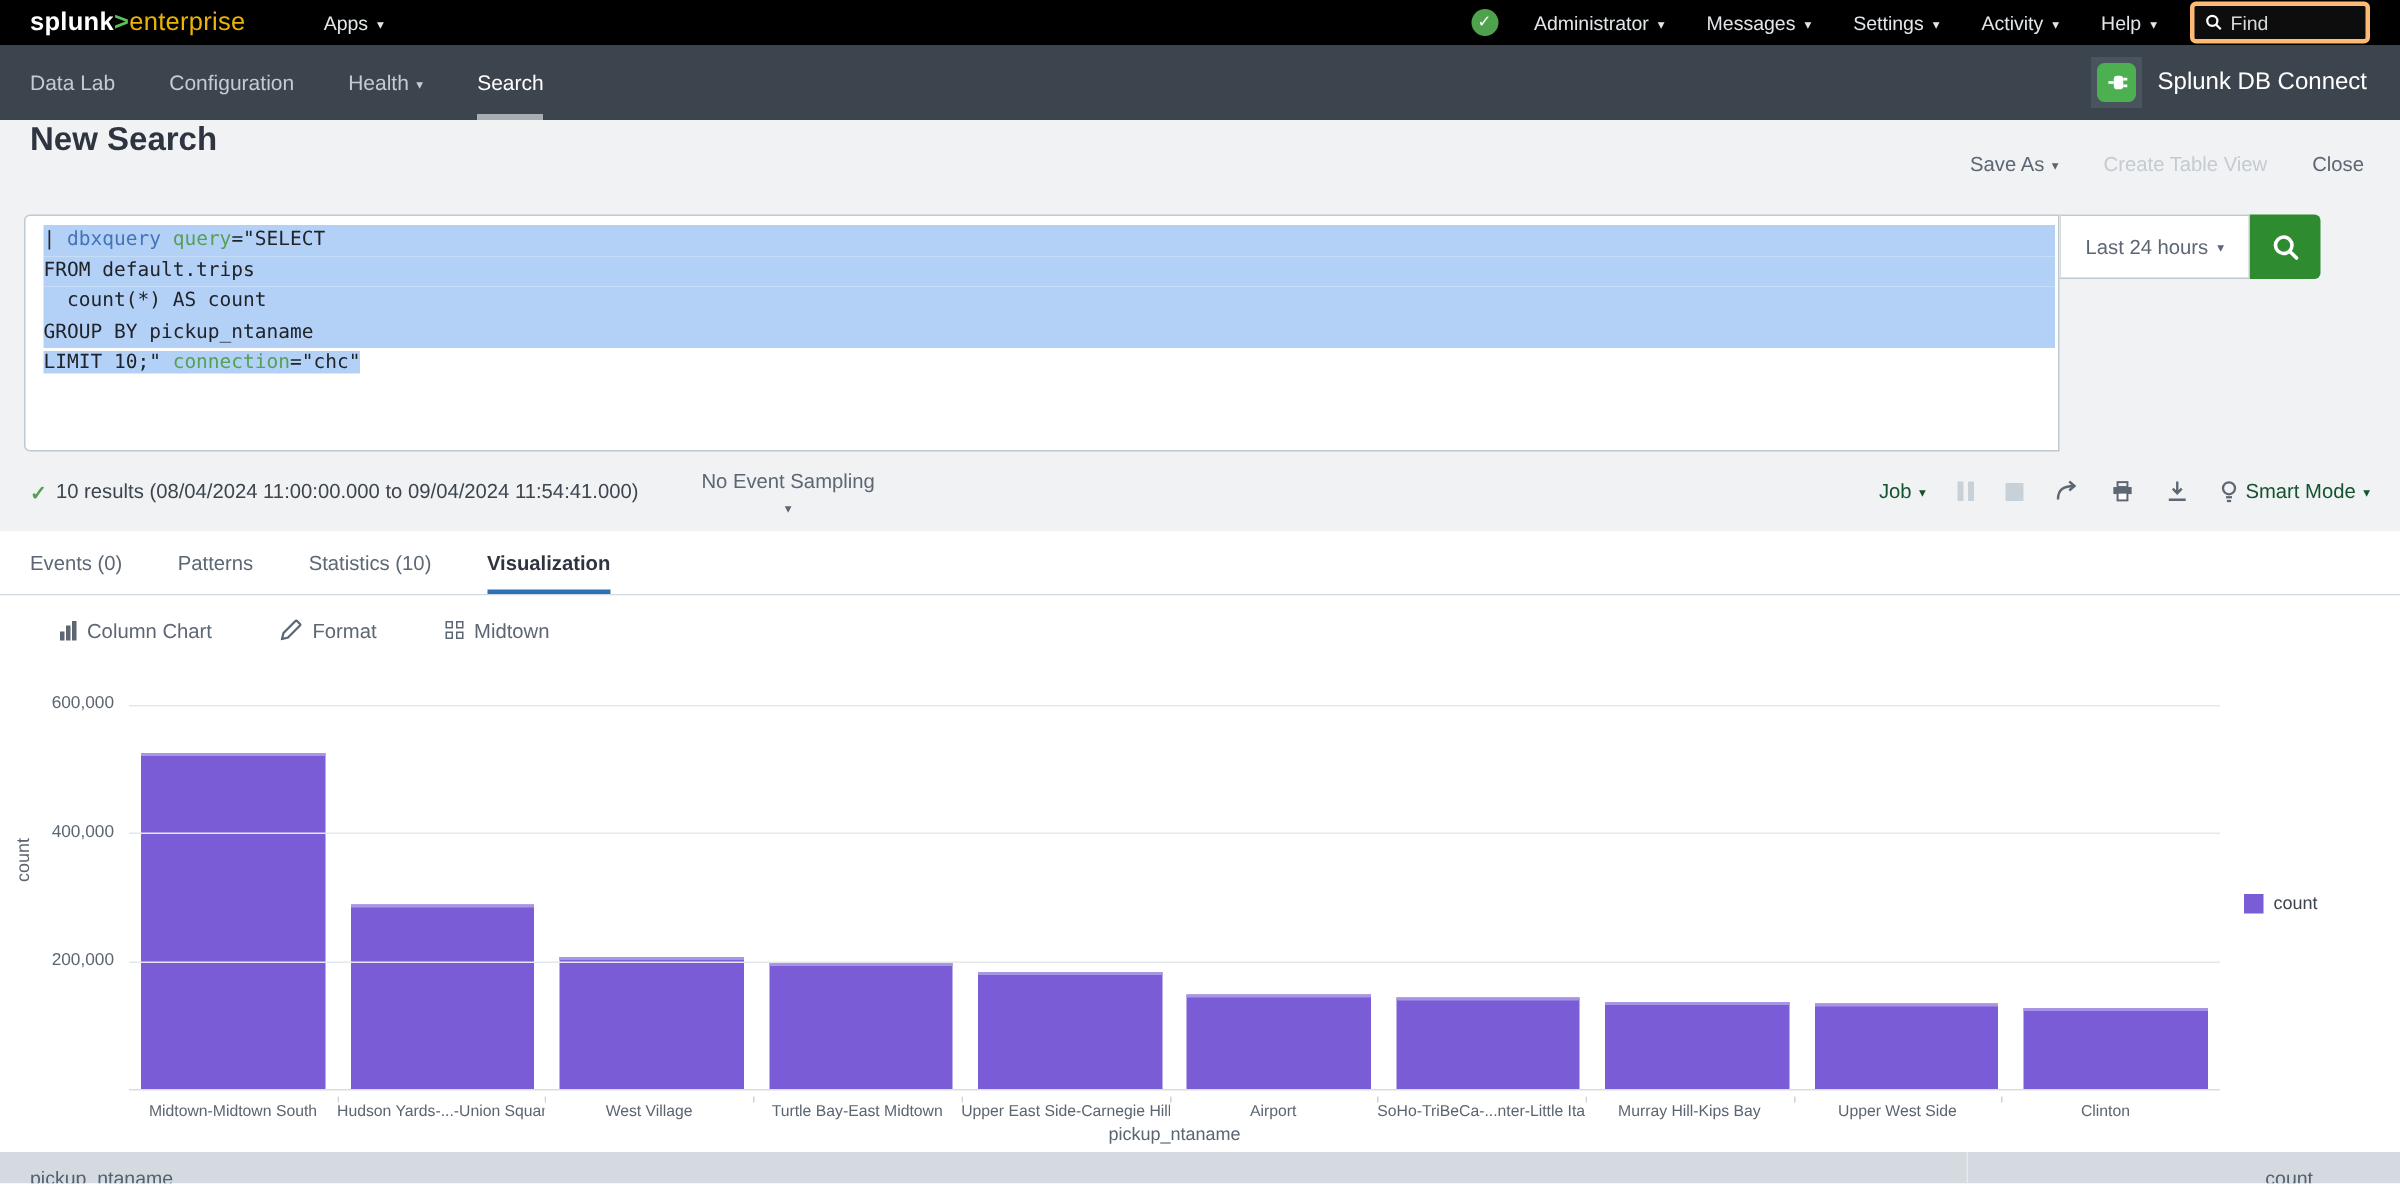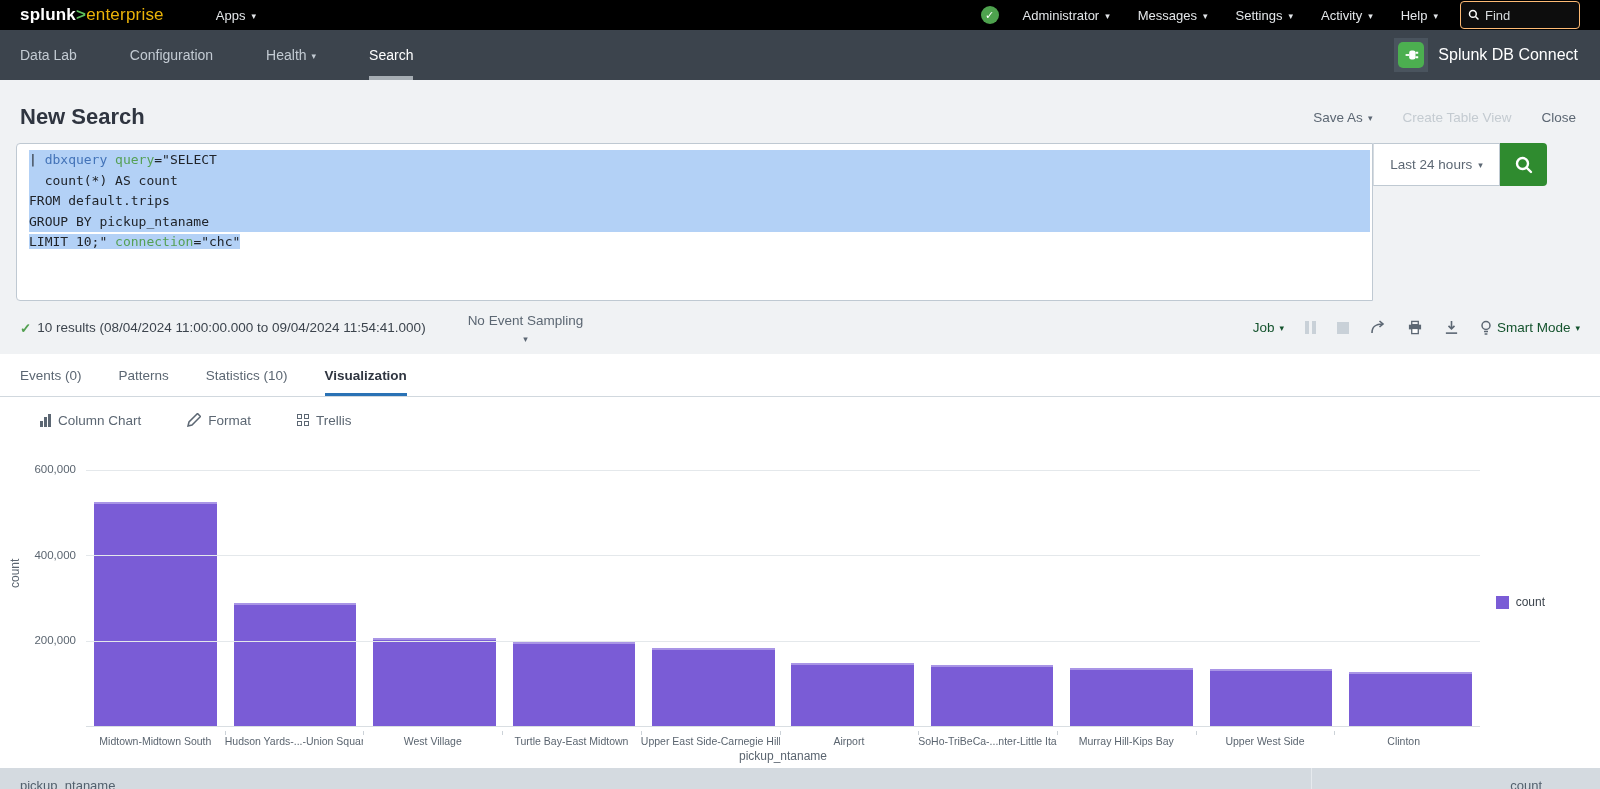--- a/index.html
+++ b/index.html
@@ -12,41 +12,41 @@
   .logo { margin-left:20px; font-size:17px; letter-spacing:.2px; cursor:pointer; white-space:nowrap; }
   .logo .l-splunk { color:#fff; font-weight:700; }
   .logo .l-gt { color:#5cc05c; font-weight:700; }
   .logo .l-ent { color:#eab308; font-weight:300; }
   .topmenu { display:flex; align-items:center; gap:6px; font-size:13px; color:#e3e6e9; padding:0 14px; height:30px; cursor:pointer; }
   .topmenu.apps { margin-left:38px; }
   .top-right { margin-left:auto; display:flex; align-items:center; }
   .caret { font-size:9px; line-height:1; position:relative; top:1px; }
   .ok-badge { width:18px; height:18px; border-radius:50%; background:#4ea24e; color:#fff;
               font-size:11px; line-height:18px; text-align:center; margin-right:10px; }
-  .findbox { width:120px; height:28px; background:#0d0d0d; border:1px solid #fdba74; border-radius:4px;
+  .findbox { width:120px; height:28px; background:#0d0d0d; border:3px solid #fdba74; border-radius:4px;
              display:flex; align-items:center; gap:5px; padding:0 7px; margin:0 20px 0 8px; }
   .findbox input { background:transparent; border:none; outline:none; color:#cfd4d8; font-size:13px; width:80px;
                    font-family:"Liberation Sans", sans-serif; }
   .findbox input::placeholder { color:#d6dadd; opacity:1; }
 
   
-  .appnav { height:50px; background:#3c444d; display:flex; align-items:stretch;gap:17px; }
+  .appnav { height:50px; background:#3c444d; display:flex; align-items:stretch; }
   .nav-item { display:flex; align-items:center; gap:5px; padding:0 18px; font-size:14px; color:#c3cbd3;
               cursor:pointer; position:relative; }
   .nav-item:first-child { padding-left:20px; }
   .nav-item.active { color:#fff; }
   .nav-item.active::after { content:""; position:absolute; left:18px; right:18px; bottom:0; height:4px; background:#a6adb3; }
   .appnav-right { margin-left:auto; display:flex; align-items:center; gap:10px; padding-right:22px; cursor:pointer; }
   .dbx-outer { width:34px; height:34px; background:#4a545e; display:flex; align-items:center; justify-content:center; }
   .dbx-inner { width:26px; height:26px; background:#4caf50; border-radius:5px; display:flex; align-items:center; justify-content:center; }
   .app-title { color:#fff; font-size:16px; }
 
   
   .band { background:#f0f2f4; height:274px; }
-  .page-head { height:58px; display:flex; align-items:center; padding:16px 24px 0 20px; }
+  .page-head { height:58px; display:flex; padding:0 24px 0 20px; }
   .page-title { font-size:22px; font-weight:700; color:#2f3540; flex:1; }
   .head-link { font-size:13.5px; color:#5c6773; margin-left:30px; cursor:pointer; display:flex; align-items:center; gap:5px; }
   .head-link.disabled { color:#c4cbd1; cursor:default; }
 
   
   .search-row { margin:5px 53px 0 16px; display:flex; align-items:flex-start; }
   .query-box { flex:1; height:158px; background:#fff; border:1px solid #bfc9d2; border-radius:4px 0 0 4px;
                padding:6px 0 0 12px; font-family:"DejaVu Sans Mono", monospace; font-size:13px; overflow:hidden; cursor:text; }
   .qline { white-space:pre; line-height:20.5px; color:#20242a; }
   .hl-full { background:#b3d1f6; margin-right:2px; }
@@ -195,22 +195,22 @@
           <span>Create Table View</span>
         </div>
       <div class="head-link">
           <span>Close</span>
         </div>
     </div>
 
     <div class="search-row">
       <div class="query-box">
           <div class="qline hl-full"><span>|</span> <span class="tok-cmd">dbxquery</span> <span class="tok-param">query</span><span>="SELECT</span></div>
+          <div class="qline hl-full"><span>FROM default.trips</span></div>
           <div class="qline hl-full"><span>  count(*) AS count</span></div>
-          <div class="qline hl-full"><span>FROM default.trips</span></div>
           <div class="qline hl-full"><span>GROUP BY pickup_ntaname</span></div>
           <div class="qline"><span class="hl-inline"><span>LIMIT 10;" </span><span class="tok-param">connection</span><span>="chc"</span></span></div>
         </div>
       <div class="time-picker">
           <span>Last 24 hours</span>
           <span class="caret">▾</span>
         </div>
       <button class="search-btn">
         <span>
             <svg width="20" height="20" viewBox="0 0 20 20">
@@ -306,21 +306,21 @@
         </span>
       <span>Format</span>
     </div>
     <div class="viz-btn">
       <span class="trellis-ico">
           <i></i>
           <i></i>
           <i></i>
           <i></i>
         </span>
-      <span>Trellis</span>
+      <span>Midtown</span>
     </div>
   </div>
 
   <div class="chart-wrap">
     <div class="y-title">count</div>
     <div class="y-axis">
         <div class="ytick" style="top: calc(66.6667% - 7px);">200,000</div>
         <div class="ytick" style="top: calc(33.3333% - 7px);">400,000</div>
         <div class="ytick" style="top: calc(0% - 7px);">600,000</div>
       </div>

